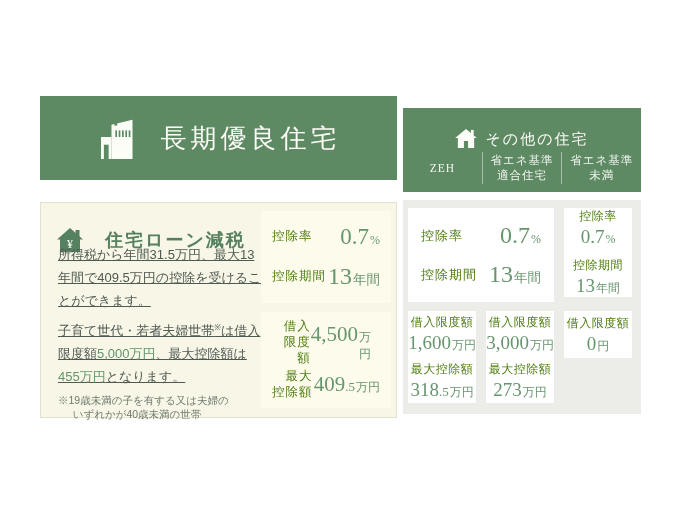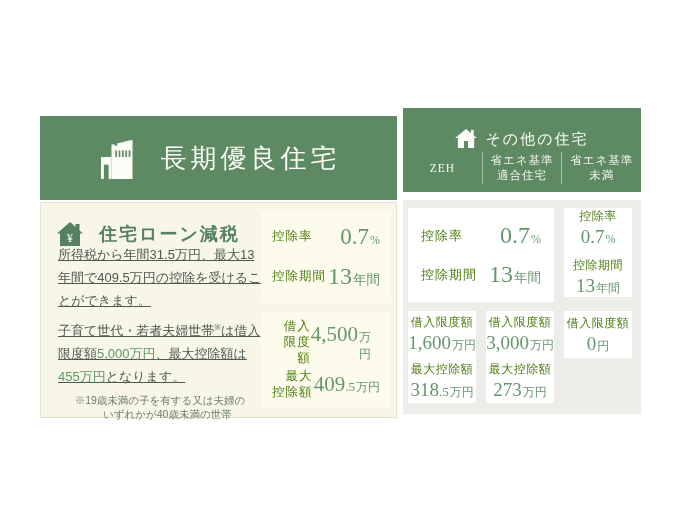--- a/index.html
+++ b/index.html
@@ -2,39 +2,39 @@
 <html><head>
 <meta charset="utf-8">
 <style>
   html,body{margin:0;padding:0;background:#ffffff;}
   .canvas{
     position:relative;width:696px;height:522px;background:#ffffff;overflow:hidden;
     font-family:"Liberation Serif", serif;color:#4c564d;
   }
   
   .hdr{position:absolute;background:#5d8a63;color:#fdfdf8;}
-  .hdr-left{left:40px;top:116px;width:357px;height:84px;display:flex;align-items:center;justify-content:center;gap:14px;}
+  .hdr-left{left:40px;top:96px;width:357px;height:84px;display:flex;align-items:center;justify-content:center;gap:14px;}
   .hdr-left .hdr-title{font-size:26px;letter-spacing:4px;}
   .hdr-right{left:403px;top:108px;width:238px;height:84px;display:flex;flex-direction:column;}
   .hdr-right-top{height:40px;display:flex;align-items:flex-end;justify-content:center;gap:8px;padding-top:15px;box-sizing:border-box;}
   .hdr-right-top .hdr-subtitle{font-size:15px;letter-spacing:2px;line-height:1;padding-bottom:1px;}
   .hdr-cols{flex:1;display:flex;align-items:center;padding:2px 0 6px;}
   .hdr-col{flex:1;text-align:center;font-size:11.5px;line-height:1.3;letter-spacing:1px;color:#f4f7f2;display:flex;flex-direction:column;justify-content:center;}
   .hdr-sep{width:1px;align-self:stretch;margin:2px 0;background:rgba(255,255,255,0.45);}
   
   .panel-left{position:absolute;left:40px;top:202px;width:357px;height:216px;background:#f7f6e7;border:1px solid #e3e2cf;box-sizing:border-box;}
   .lp-title{position:absolute;left:16px;top:11px;display:flex;align-items:center;gap:8px;}
-  .lp-title h2{margin:8px;font-size:18px;letter-spacing:2px;color:#568160;font-weight:600;}
+  .lp-title h2{margin:14px;font-size:18px;letter-spacing:2px;color:#568160;font-weight:600;}
   .lp-text{position:absolute;left:17px;top:40px;width:204px;}
   .lp-p{margin:0;font-family:"Liberation Sans", sans-serif;font-size:13px;line-height:23px;color:#4f5a52;text-decoration:underline;}
   .lp-p + .lp-p{margin-top:4px;}
   .lp-p sup{font-size:8px;}
   .lp-p .green{color:#5f9569;}
   .lp-note{margin:5px 0 0;font-family:"Liberation Sans", sans-serif;font-size:10.5px;line-height:14px;color:#6e7a6e;}
-  .lp-note span{display:block;text-align:center;}
+  .lp-note span{display:block;}
   .lp-note .note-l2{padding-left:1.4em;}
   .lp-box{position:absolute;left:220px;width:130px;background:#fcfbec;box-sizing:border-box;padding:6px 11px;display:flex;flex-direction:column;justify-content:space-around;}
   .lp-box1{top:8px;height:92px;}
   .lp-box2{top:109px;height:96px;}
   
   .stat-row{display:flex;align-items:center;justify-content:space-between;}
   .stat-label{font-size:12.5px;color:#4d7c0f;letter-spacing:1px;text-align:right;}
   .stat-label.two-line{line-height:1.25;}
   .stat-label.two-line span{display:block;}
   .stat-val{display:inline-flex;align-items:baseline;color:#67956e;}

